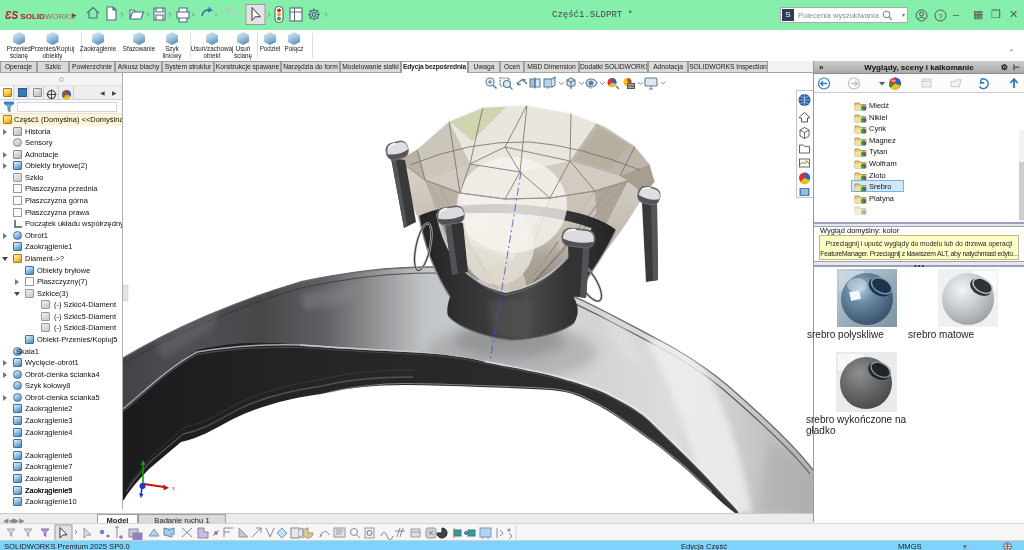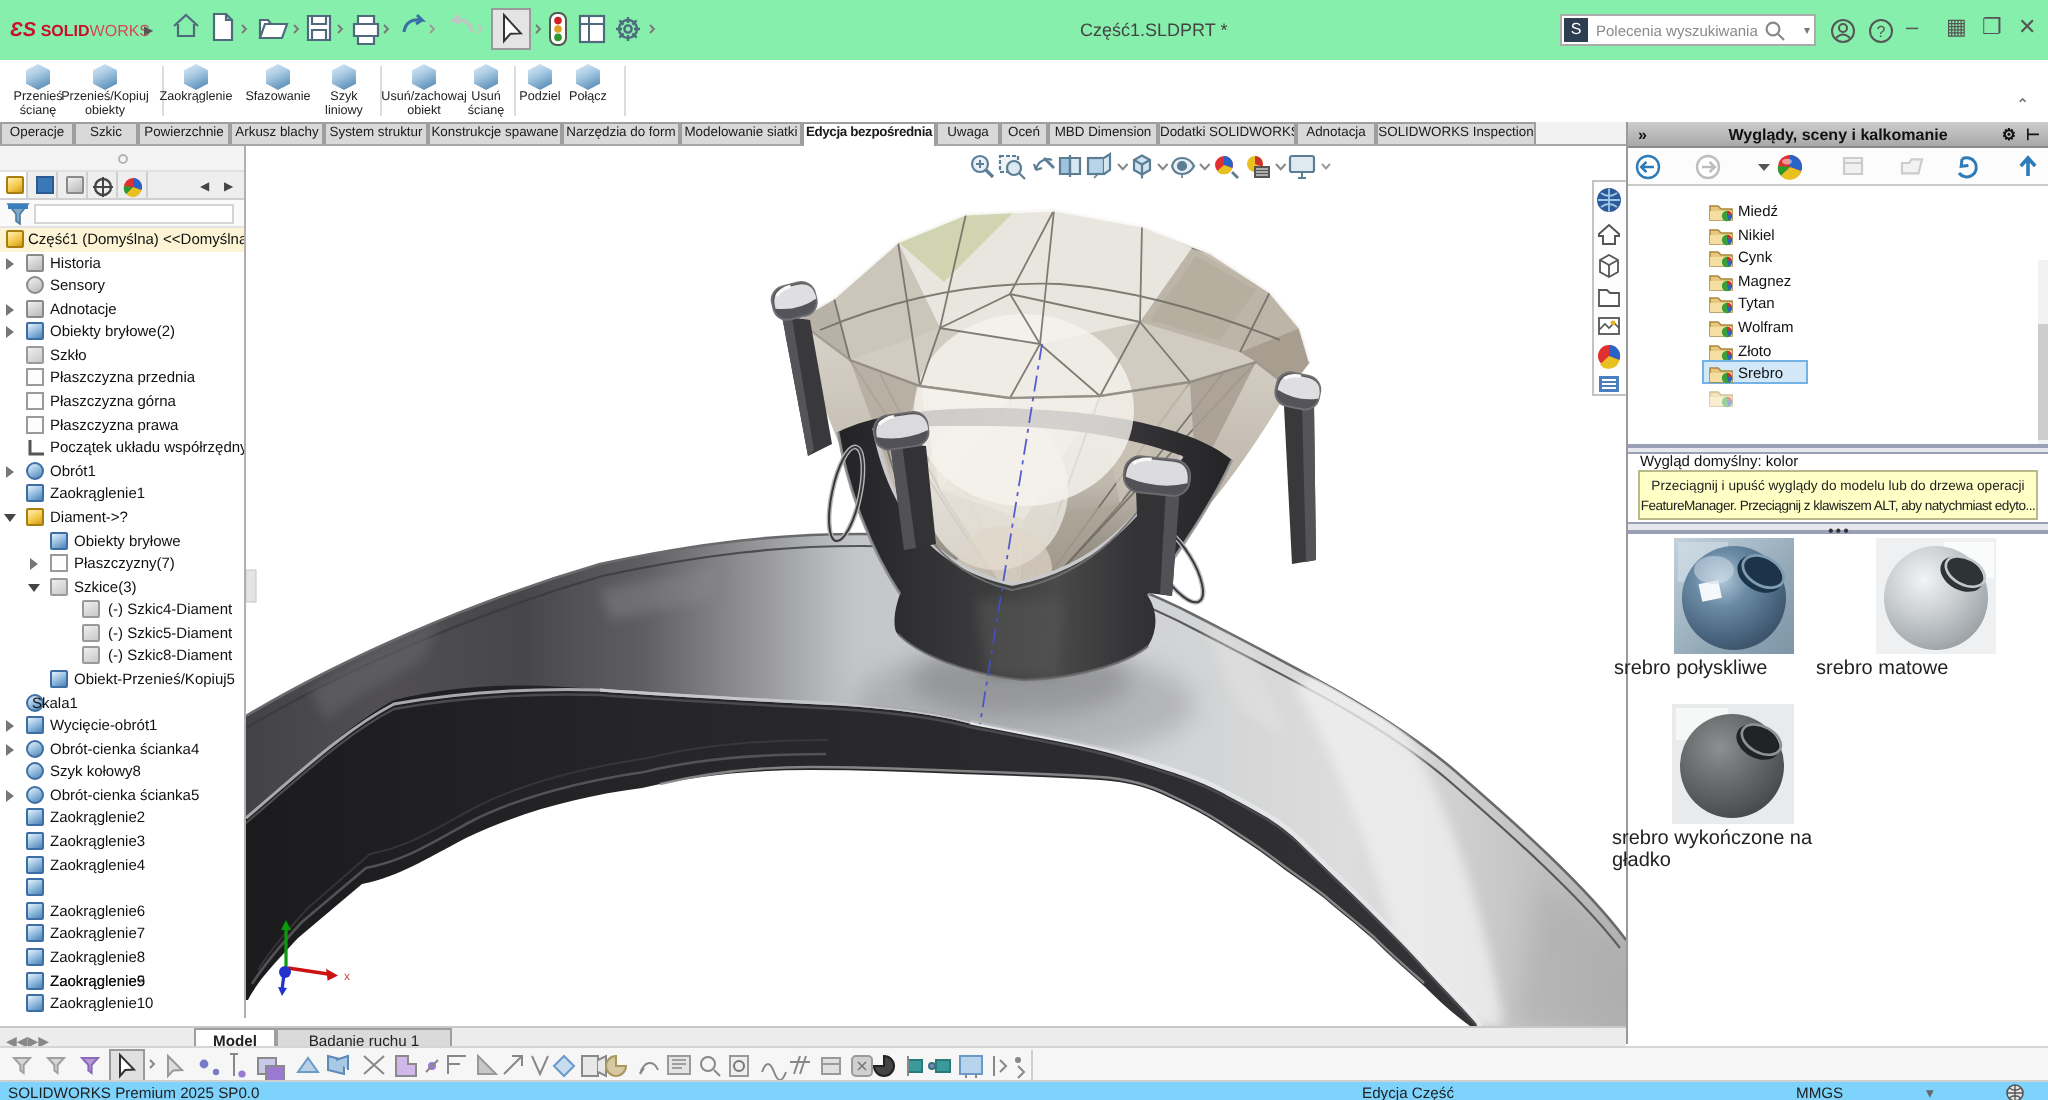--- a/index.html
+++ b/index.html
@@ -3,21 +3,21 @@
 <style>
 html,body{margin:0;padding:0;width:1024px;height:550px;overflow:hidden;
 font-family:"Liberation Sans",sans-serif;background:#fff;}
 *{box-sizing:border-box;}
 .abs{position:absolute;}
 
 #titlebar{position:absolute;left:0;top:0;width:1024px;height:30px;background:#86efac;}
 #logo{position:absolute;left:5px;top:10px;color:#c8102e;font-size:8px;font-weight:bold;letter-spacing:0;}
 #logo .lt{font-weight:bold;font-style:italic;font-size:10px;}
 #logo .w{font-weight:normal;color:#d4495a;}
-#doctitle{position:absolute;left:540px;top:10px;font-size:9px;color:#444;}
+#doctitle{position:absolute;left:552px;top:10px;font-size:9px;color:#444;font-family:Liberation Mono, monospace;}
 #searchbox{position:absolute;left:780px;top:7px;width:128px;height:16px;border:1px solid #ababab;background:#fff;font-size:7.5px;color:#8a8a8a;}
 #searchbox .sq{position:absolute;left:1px;top:1px;width:12px;height:12px;background:#2d3e50;color:#fff;font-size:8px;text-align:center;line-height:12px;}
 #searchbox .ph{position:absolute;left:17px;top:3px;}
 #searchbox .dd{position:absolute;right:2px;top:3px;color:#777;font-size:6px;}
 .winbtn{position:absolute;top:9px;color:#555;font-size:11px;line-height:11px;}
 
 #ribbon{position:absolute;left:0;top:30px;width:1024px;height:31px;background:#fff;}
 .rbtn{position:absolute;top:2px;text-align:center;font-size:6.3px;line-height:6.8px;color:#222;white-space:nowrap;}
 .rbtn .ric{margin:0 auto 1px auto;width:13px;height:13px;}
 .cube{width:13px;height:13px;margin:0 auto;clip-path:polygon(50% 0,96% 24%,96% 76%,50% 100%,4% 76%,4% 24%);background:linear-gradient(155deg,#dcebf6 0%,#a8cae2 40%,#6d9dc2 75%,#527fa5 100%);}
@@ -726,20 +726,30 @@
   <div class="rrow" id="selrow">
         <div class="selbox"></div>
         <div class="fold"><svg width="13" height="10">
             <path d="M1,2 h4 l1.5,1.5 h5.5 v5.5 h-11 z" fill="#e8c87c" stroke="#a8883c" stroke-width=".8"></path>
             <path d="M1,4.5 h11 v4.5 h-11 z" fill="#f5dfa0"></path>
             <circle cx="9.5" cy="7" r="2.6" fill="#38a038"></circle>
             <path d="M9.5,7 l0,-2.6 a2.6,2.6 0 0 1 2.4,1.6 z" fill="#d03030"></path>
             <path d="M9.5,7 l2.4,-1 a2.6,2.6 0 0 1 -1.4,3.3 z" fill="#2a62c8"></path>
           </svg></div>
         <div class="tx">Srebro</div>
+      </div>
+  <div class="rrow">
+        <div class="fold"><svg width="13" height="10">
+            <path d="M1,2 h4 l1.5,1.5 h5.5 v5.5 h-11 z" fill="#e8c87c" stroke="#a8883c" stroke-width=".8"></path>
+            <path d="M1,4.5 h11 v4.5 h-11 z" fill="#f5dfa0"></path>
+            <circle cx="9.5" cy="7" r="2.6" fill="#38a038"></circle>
+            <path d="M9.5,7 l0,-2.6 a2.6,2.6 0 0 1 2.4,1.6 z" fill="#d03030"></path>
+            <path d="M9.5,7 l2.4,-1 a2.6,2.6 0 0 1 -1.4,3.3 z" fill="#2a62c8"></path>
+          </svg></div>
+        <div class="tx">Platyna</div>
       </div>
   <div class="rrow" style="opacity:.5">
         <div class="fold"><svg width="13" height="10">
             <path d="M1,2 h4 l1.5,1.5 h5.5 v5.5 h-11 z" fill="#e8c87c" stroke="#a8883c" stroke-width=".8"></path>
             <path d="M1,4.5 h11 v4.5 h-11 z" fill="#f5dfa0"></path>
             <circle cx="9.5" cy="7" r="2.6" fill="#38a038"></circle>
             <path d="M9.5,7 l0,-2.6 a2.6,2.6 0 0 1 2.4,1.6 z" fill="#d03030"></path>
             <path d="M9.5,7 l2.4,-1 a2.6,2.6 0 0 1 -1.4,3.3 z" fill="#2a62c8"></path>
           </svg></div>
         <div class="tx"></div>

